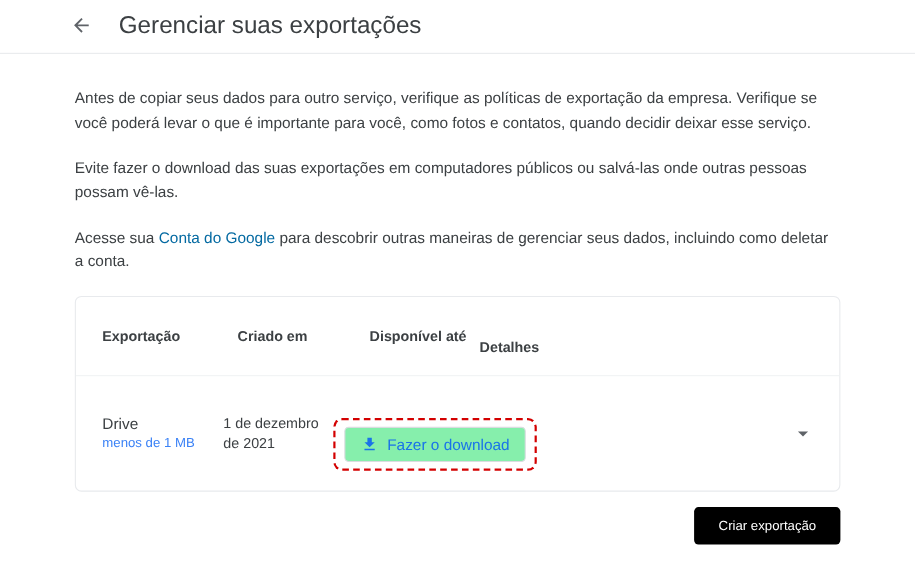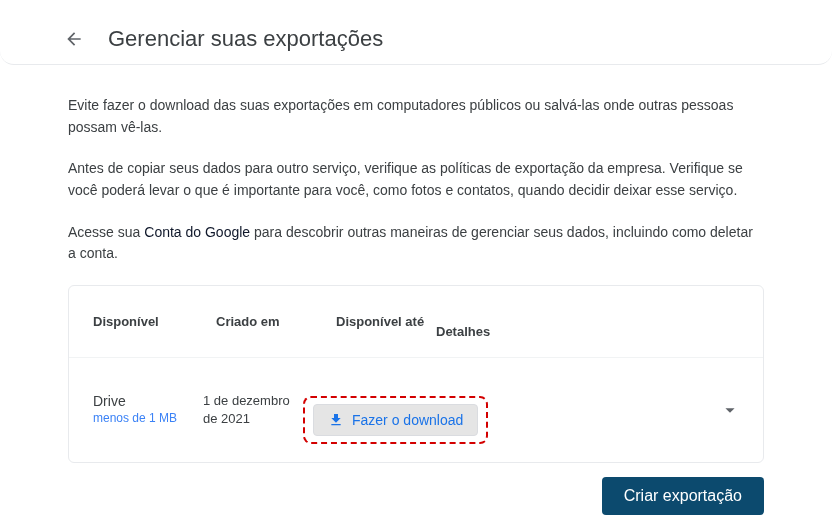--- a/index.html
+++ b/index.html
@@ -7,23 +7,22 @@
     font-family: Arial, "Helvetica Neue", Helvetica, sans-serif;
     color: #202124;
     background: #fff;
     width: 832px;
     height: 528px;
     overflow: hidden;
   }
   .header {
     display: flex;
     align-items: center;
-    padding: 26px 20px 12px 62px;
+    padding: 10px 20px 12px 62px;
     border-bottom: 1px solid #e8eaed;
-    border-radius: 14px;
   }
   .back-arrow {
     margin-right: 22px;
     display: inline-flex;
     align-items: center;
     justify-content: center;
     width: 24px;
     height: 24px;
     color: #5f6368;
     cursor: pointer;
@@ -36,21 +35,21 @@
   .content {
     padding: 30px 68px 0 68px;
   }
   .para {
     font-size: 14px;
     line-height: 1.55;
     color: #3c4043;
     margin-bottom: 20px;
   }
   .link {
-    color: #0f172a;
+    color: #0369a1;
     cursor: pointer;
   }
   .panel {
     border: 1px solid #e8eaed;
     border-radius: 6px;
     margin-top: 8px;
     padding: 0;
   }
   .table-header, .table-row {
     display: flex;
@@ -75,21 +74,21 @@
   .download-btn {
     display: inline-flex;
     align-items: center;
     gap: 8px;
     border: 1px solid #dadce0;
     border-radius: 4px;
     padding: 7px 14px;
     color: #1a73e8;
     font-size: 14px;
     cursor: pointer;
-    background: #e5e5e5;
+    background: #86efac;
     font-weight:500;
   }
   .dashed-highlight {
     border: 2.5px dashed #d30000;
     border-radius: 8px;
     padding: 6px 8px;
     display:inline-block;
   }
   .expand-btn {
     color: #5f6368;
@@ -98,53 +97,53 @@
     align-items:center;
     padding: 4px;
   }
   .actions {
     display: flex;
     justify-content: flex-end;
     margin-top: 14px;
     padding-right: 0;
   }
   .create-btn {
-    background: #0c4a6e;
+    background: #000000;
     color: #fff;
     border: none;
     border-radius: 4px;
     padding: 10px 22px;
-    font-size: 16px;
+    font-size: 12px;
     font-weight: 500;
     cursor: pointer;
   }
 </style>
 </head>
 <body>
 
 <div class="header">
   <span class="back-arrow">
     <svg width="20" height="20" viewBox="0 0 24 24">
         <path fill="#5f6368" d="M20 11H7.83l5.59-5.59L12 4l-8 8 8 8 1.41-1.41L7.83 13H20z"></path>
       </svg>
   </span>
   <h1 class="page-title">Gerenciar suas exportações</h1>
 </div>
 
 <div class="content">
 
+  <p class="para">Antes de copiar seus dados para outro serviço, verifique as políticas de exportação da empresa. Verifique se você poderá levar o que é importante para você, como fotos e contatos, quando decidir deixar esse serviço.</p>
   <p class="para">Evite fazer o download das suas exportações em computadores públicos ou salvá-las onde outras pessoas possam vê-las.</p>
-  <p class="para">Antes de copiar seus dados para outro serviço, verifique as políticas de exportação da empresa. Verifique se você poderá levar o que é importante para você, como fotos e contatos, quando decidir deixar esse serviço.</p>
   <p class="para">
     <span>Acesse sua </span><span class="link">Conta do Google</span><span> para descobrir outras maneiras de gerenciar seus dados, incluindo como deletar a conta.</span>
   </p>
 
   <div class="panel">
     <div class="table-header">
-      <div class="col1">Disponível</div>
+      <div class="col1">Exportação</div>
       <div class="col2">Criado em</div>
       <div class="col3">Disponível até</div>
       <div class="col4">Detalhes</div>
       <div class="colx"></div>
     </div>
     <div class="table-row">
       <div class="col1">
         <div class="export-name">Drive</div>
         <div class="export-size">menos de 1 MB</div>
       </div>

